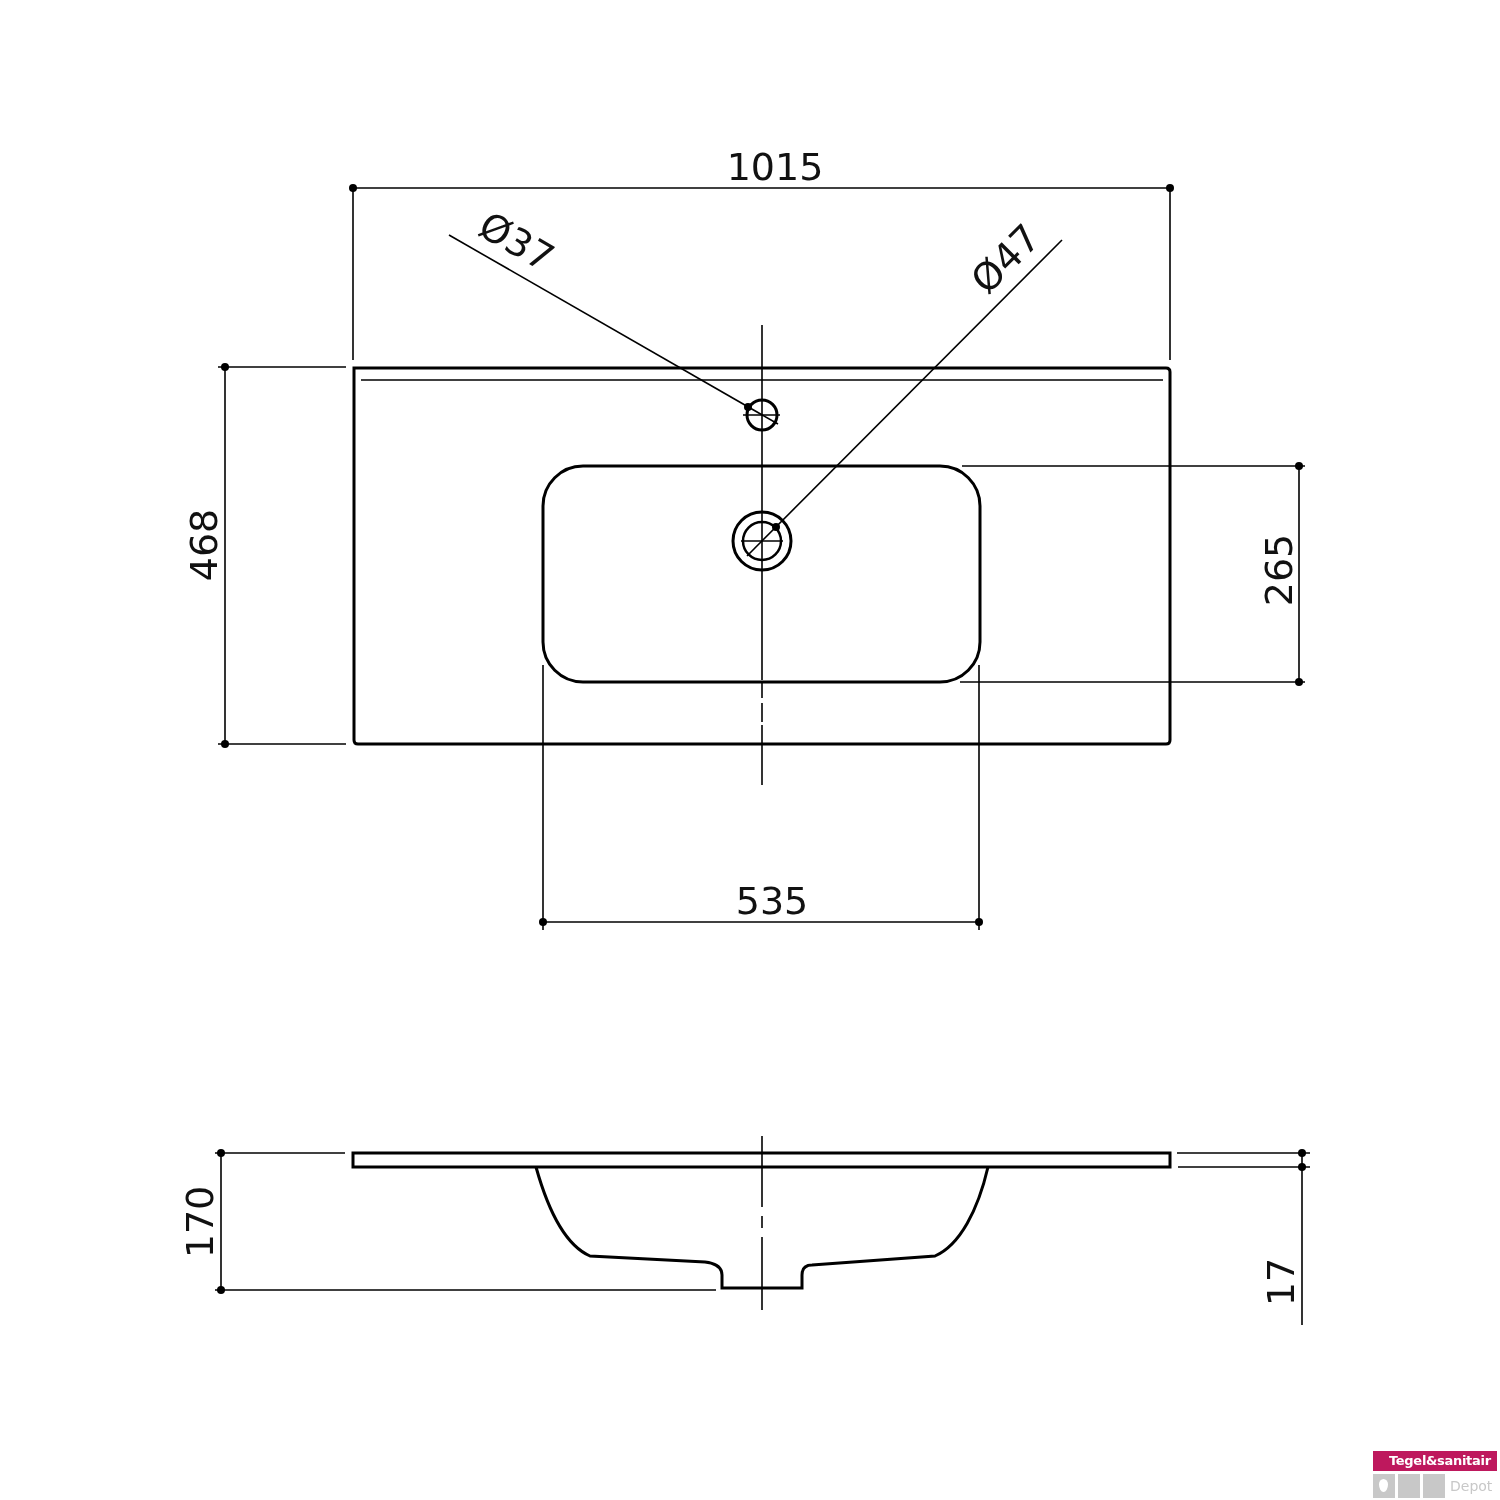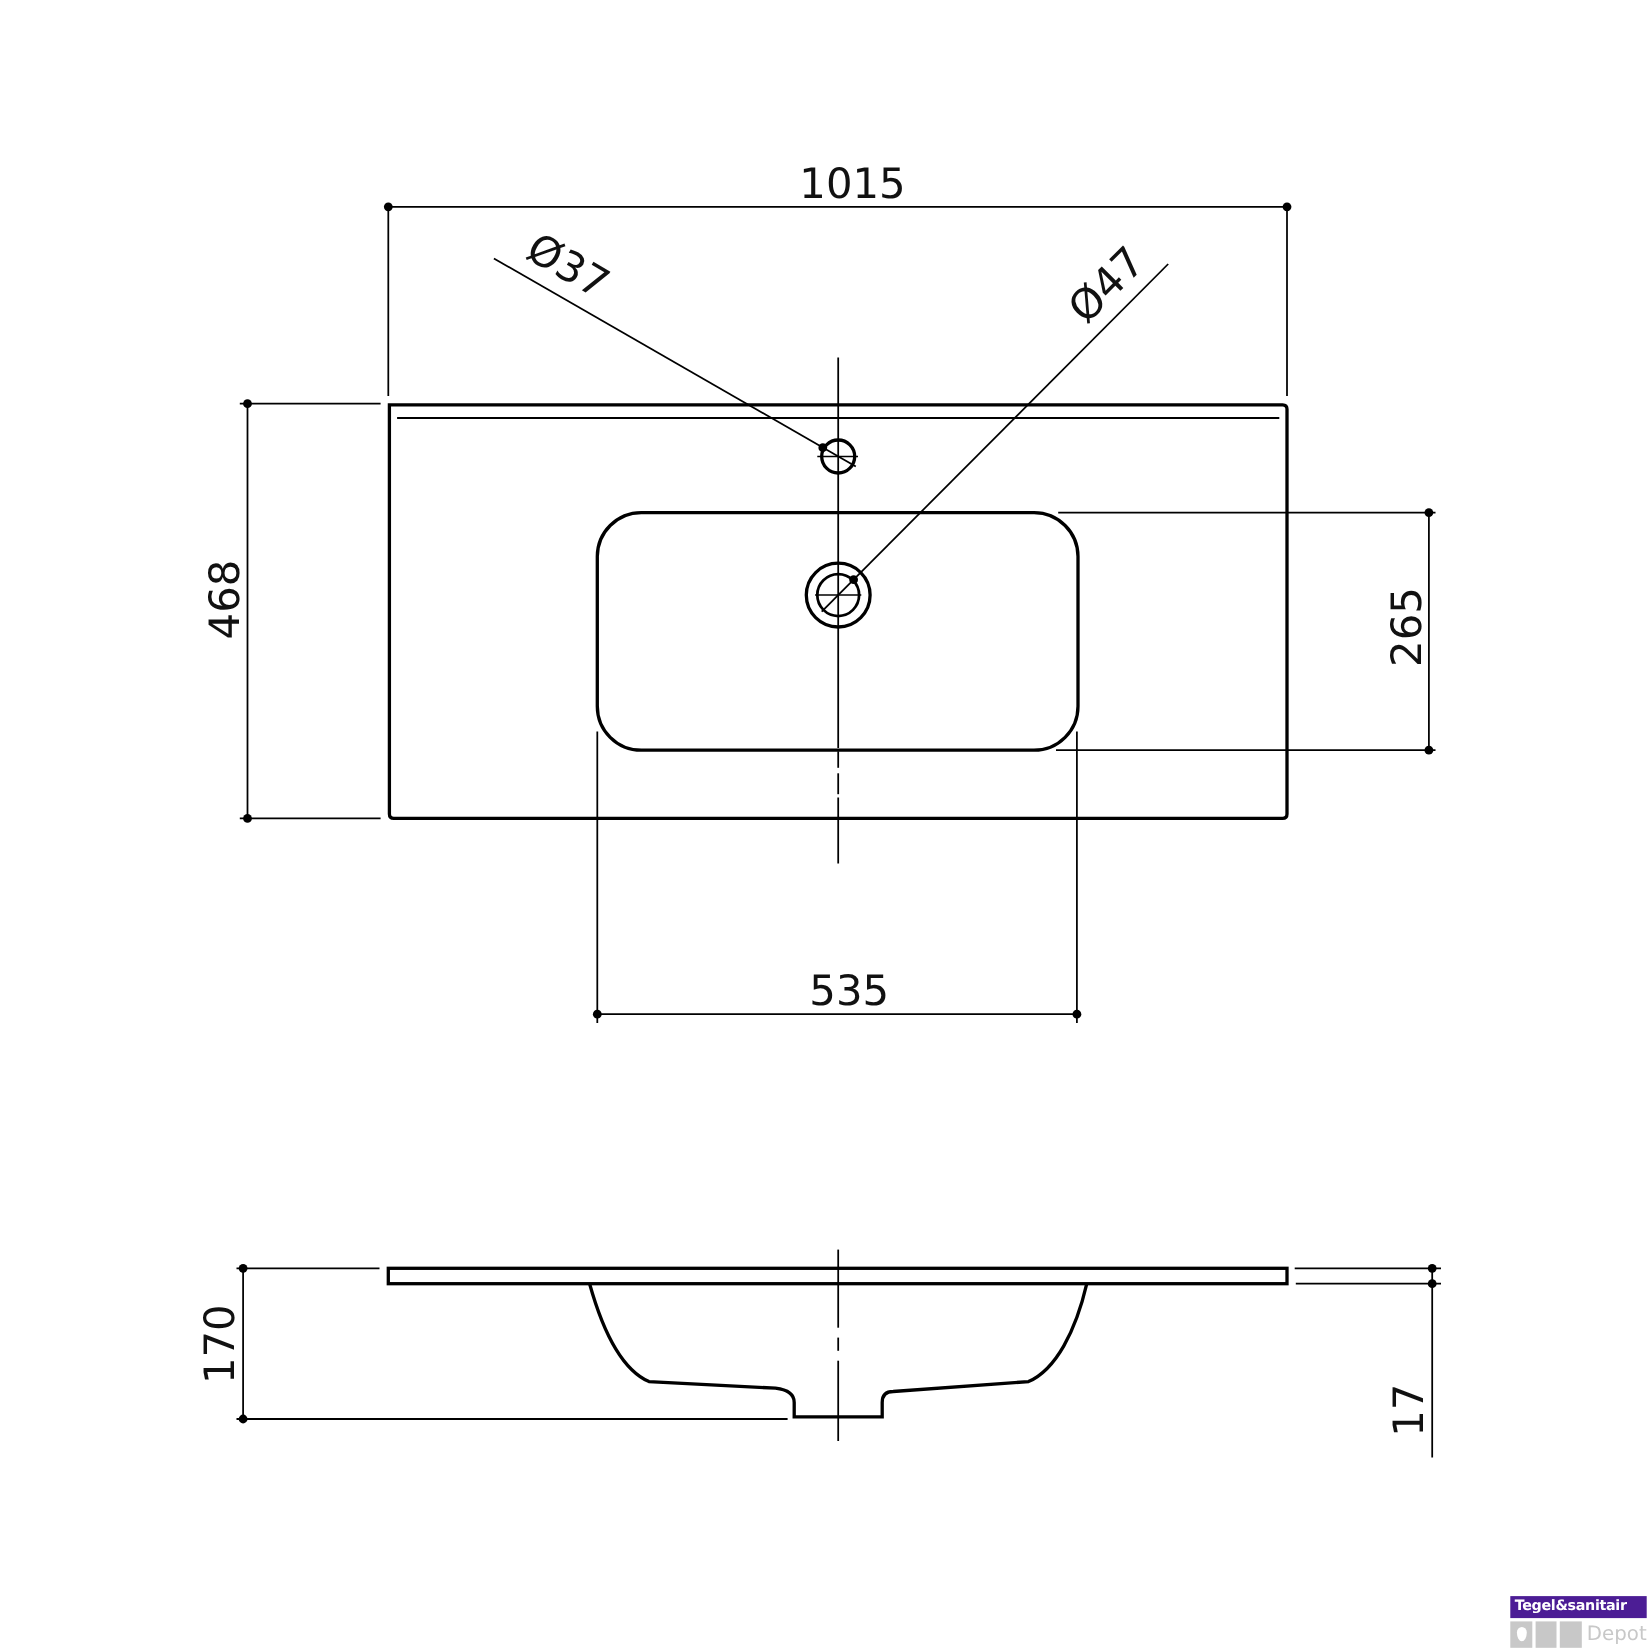--- a/index.html
+++ b/index.html
@@ -1,24 +1,24 @@
 <!DOCTYPE html>
 <html><head>
   <meta charset="utf-8">
   <style>
     html, body { margin: 0; padding: 0; background: #ffffff; }
     body { width: 1500px; height: 1500px; position: relative; overflow: hidden; font-family: "DejaVu Sans", sans-serif; }
     #drawing { position: absolute; left: 0; top: 0; width: 1500px; height: 1500px; }
     .dim-text { font-family: "DejaVu Sans", sans-serif; font-size: 38px; fill: #111; }
     .logo { position: absolute; left: 1373px; top: 1451px; width: 124px; height: 48px; }
-    .logo-top { background: #4c1d95; color: #fff; font-family: "DejaVu Sans", sans-serif; font-weight: bold; font-size: 13px; line-height: 20px; height: 20px; padding-left: 4px; letter-spacing: -0.3px; white-space: nowrap; }
+    .logo-top { background: #be185d; color: #fff; font-family: "DejaVu Sans", sans-serif; font-weight: bold; font-size: 13px; line-height: 20px; height: 20px; padding-left: 16px; letter-spacing: -0.3px; white-space: nowrap; }
     .logo-bottom { display: flex; height: 24px; margin-top: 3px; align-items: stretch; }
     .logo-sq { width: 22px; background: #c8c8c8; margin-right: 3px; position: relative; }
     .logo-drop { position: absolute; left: 6px; top: 5px; width: 9px; height: 13px; background: #fff; border-radius: 50% 50% 50% 50% / 40% 40% 60% 60%; }
-    .logo-depot { color: #c8c8c8; font-family: "DejaVu Sans", sans-serif; font-size: 18px; line-height: 24px; padding-left: 2px; }
+    .logo-depot { color: #c8c8c8; font-family: "DejaVu Sans", sans-serif; font-size: 14px; line-height: 24px; padding-left: 2px; }
   </style>
 </head>
 <body>
 
 <svg id="drawing" viewBox="0 0 1500 1500" xmlns="http://www.w3.org/2000/svg">
   <g fill="none" stroke="#000">
 
     <path d="M354 368 L1166 368 Q1170 368 1170 372 L1170 740 Q1170 744 1166 744 L358 744 Q354 744 354 740 Z" stroke-width="3"></path>
 
     <line x1="361" y1="380" x2="1163" y2="380" stroke-width="1.6"></line>

